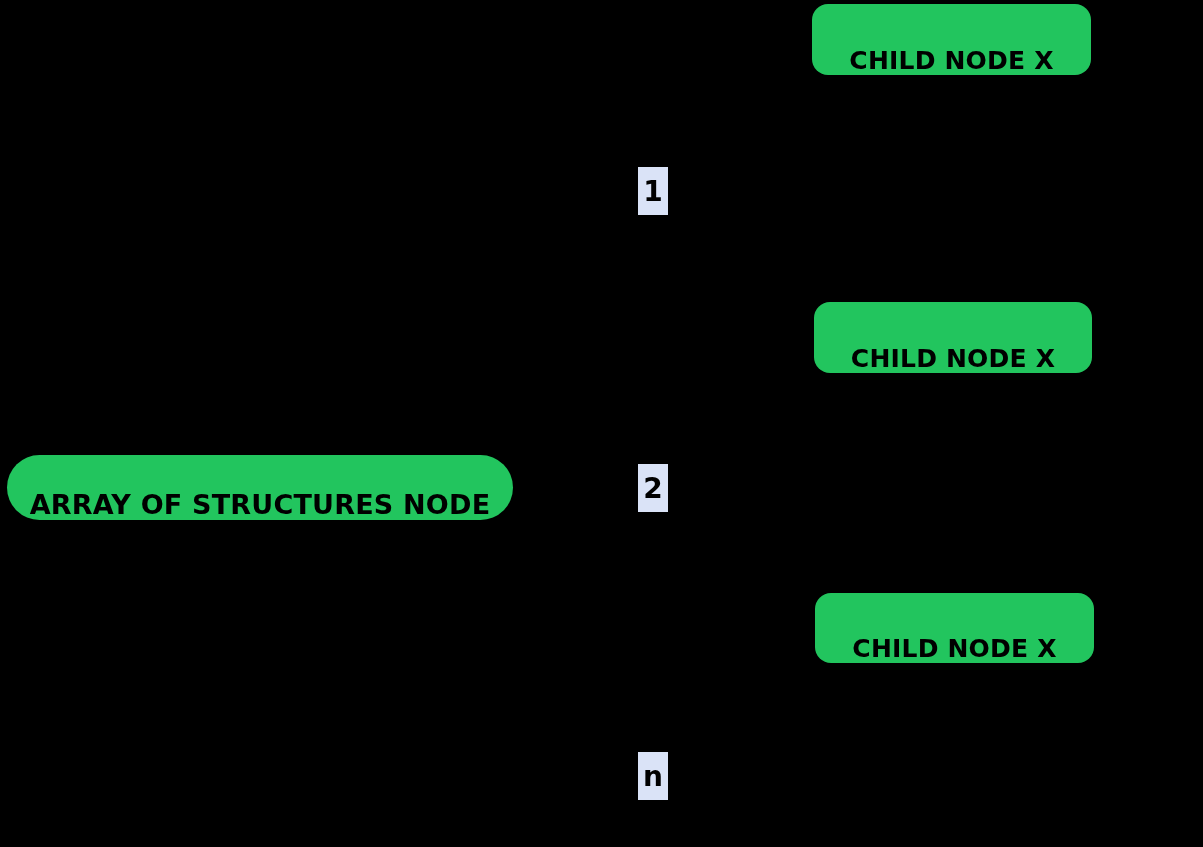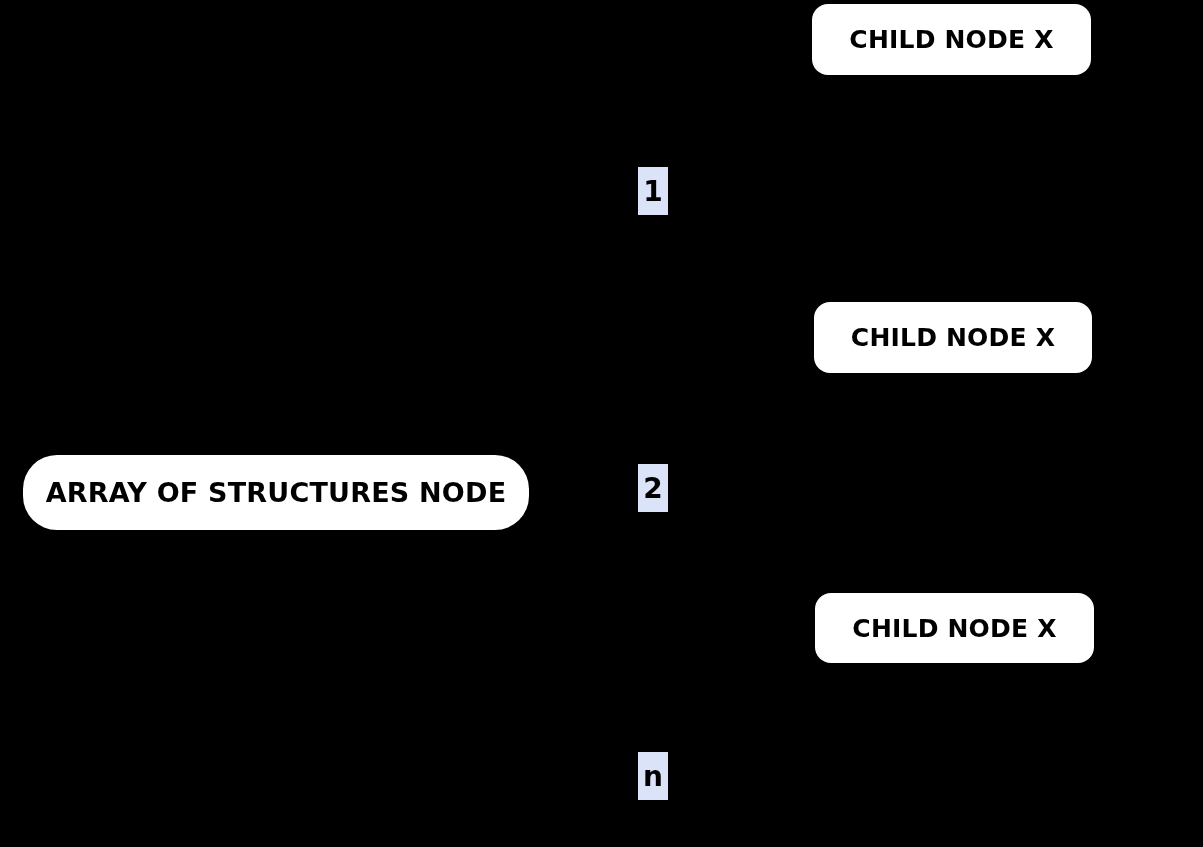--- a/index.html
+++ b/index.html
@@ -19,36 +19,36 @@
     position: absolute;
     left: 0;
     top: 0;
     width: 1203px;
     height: 847px;
     pointer-events: none;
   }
   .node {
     position: absolute;
     box-sizing: border-box;
-    background: #ffffff;
+    background: #22c55e;
     border-radius: 999px;
     display: flex;
-    align-items: center;
+    align-items: flex-end;
     justify-content: center;
     color: #000000;
     font-weight: bold;
     letter-spacing: 0.2px;
     white-space: nowrap;
     user-select: none;
   }
   .node-parent {
-    left: 23px;
+    left: 7px;
     top: 455px;
     width: 506px;
-    height: 75px;
+    height: 65px;
     font-size: 27px;
     border-radius: 34px;
   }
   .node-child-1 {
     left: 812px;
     top: 4px;
     width: 279px;
     height: 71px;
     font-size: 25px;
     border-radius: 16px;

